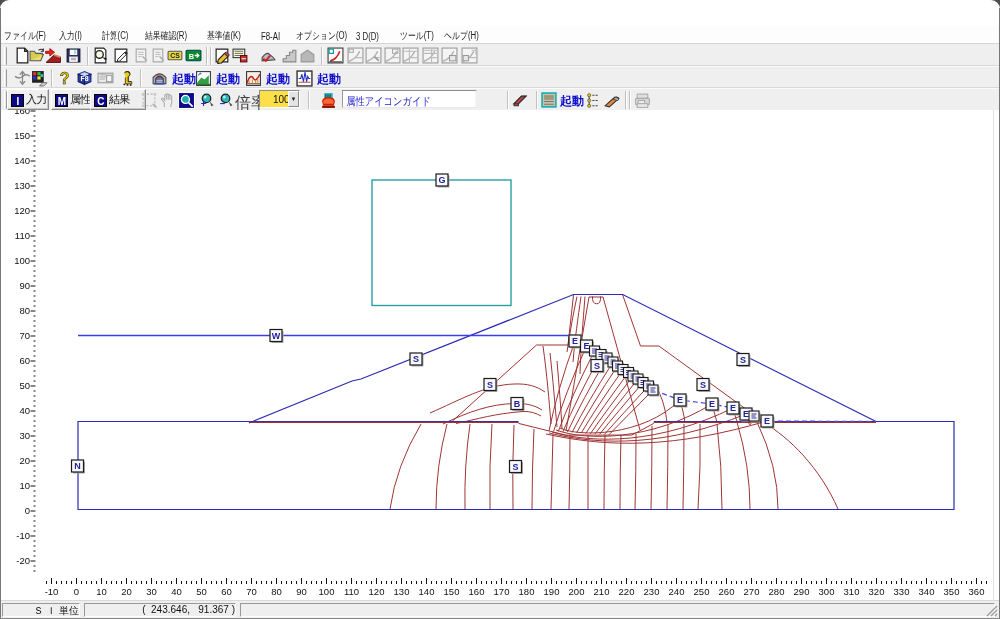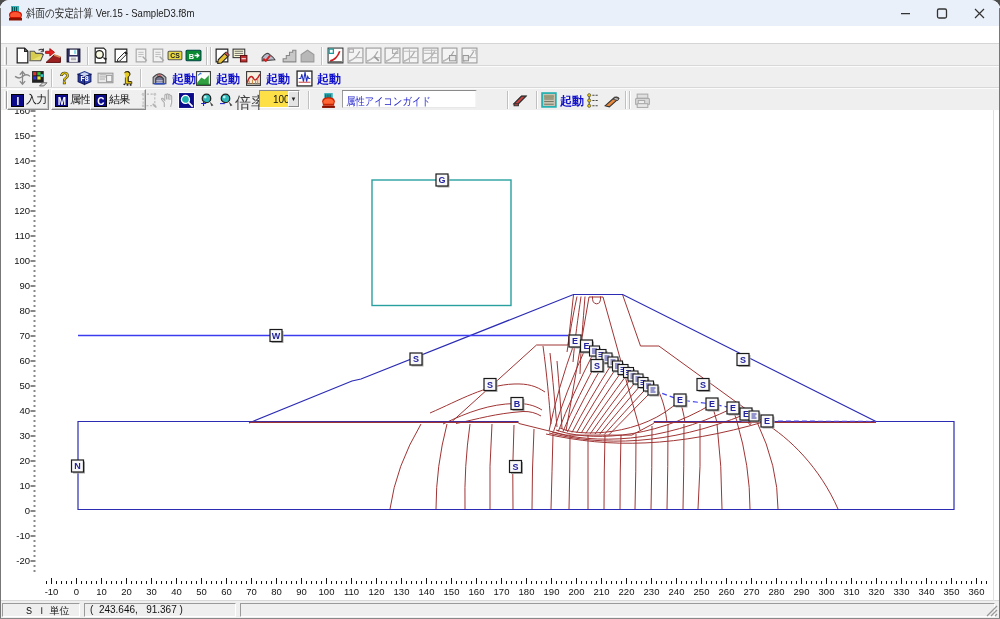--- a/index.html
+++ b/index.html
@@ -9,38 +9,35 @@
 #menu span { position:absolute; top:2.5px; font-size:10px; color:#1a1a1a; transform:scaleX(.78); transform-origin:left; white-space:nowrap; }
 #tbar { position:absolute; left:0; top:43px; width:1000px; height:67px; background:#efefef; border-top:1px solid #d5d5d5; }
 .row { position:absolute; left:0; width:1000px; }
 .grip { position:absolute; width:3px; height:18px; border-left:1px solid #fff; border-right:1px solid #9a9a9a; background:#e8e8e8; border-radius:1px; }
 .sep { position:absolute; width:2px; height:18px; border-left:1px solid #c0c0c0; border-right:1px solid #fff; }
 .ktext { position:absolute; font-size:12px; font-weight:bold; color:#1212cc; }
 .btn3 { position:absolute; height:21px; background:#efefef; border:1px solid; border-color:#fff #8a8a8a #8a8a8a #fff; box-shadow:inset -1px -1px 0 #c8c8c8; font-size:11px; letter-spacing:-0.8px; color:#111; white-space:nowrap; }
 .bsq { display:inline-block; width:13px; height:13px; background:#0a0a8a; color:#fff; font-weight:bold; font-size:10px; text-align:center; line-height:13px; vertical-align:-2px; border:1px solid #000; margin:0 2px 0 3px; }
 #canvas { position:absolute; left:0; top:110px; width:1000px; height:491px; background:#fff; }
 #status { position:absolute; left:0; top:600px; width:1000px; height:19px; background:#efefef; border-top:1px solid #d8d8d8; }
-.panel { position:absolute; top:2px; height:14px; border:1px solid; border-color:#9a9a9a #fff #fff #9a9a9a; font-size:10px; color:#111; white-space:nowrap; }
+.panel { position:absolute; top:2px; height:14px; border:1px solid; border-color:#9a9a9a #fff #fff #9a9a9a; font-size:10px; color:#111; white-space:nowrap;text-align:right; }
 svg text { font-family:"Liberation Sans",sans-serif; }
 </style></head><body>
 <div id="win">
- <div id="title">
-  <svg style="position:absolute;left:8px;top:6px" width="15" height="15" viewBox="0 0 15 15">
-   <rect x="3" y="0" width="8" height="7" fill="#35b0b8"></rect>
-   <path d="M4 1 h1 v5 h-1z M6 1 h1 v5 h-1z M8 1 h1 v5 h-1z" fill="#055"></path>
-   <path d="M1 9 q0 -4 6 -4 q7 0 7 4 l-1 4 h-11 z" fill="#cc1100"></path>
-   <path d="M2 9 q1 -3 5 -3 q5 0 6 3 l-0.5 2 h-10 z" fill="#ff5533"></path>
-   <rect x="1" y="12" width="13" height="2.5" fill="#881100"></rect>
-  </svg>
-  <span class="txt">斜面の安定計算 Ver.15 - SampleD3.f8m</span>
-  <svg style="position:absolute;left:896px;top:0" width="104" height="26" viewBox="0 0 104 26">
-    <path d="M 5 13.6 h 9" stroke="#333" stroke-width="1.2" fill="none"></path>
-    <rect x="41.5" y="9" width="9" height="9" rx="1.5" fill="none" stroke="#333" stroke-width="1.3"></rect>
-    <path d="M 79 9 l 9 9 M 88 9 l -9 9" stroke="#333" stroke-width="1.2"></path>
-  </svg>
+ <div id="menu">
+  <span style="left:4px">ファイル(F)</span>
+      <span style="left:59px">入力(I)</span>
+      <span style="left:102px">計算(C)</span>
+      <span style="left:145px">結果確認(R)</span>
+      <span style="left:207px">基準値(K)</span>
+      <span style="left:261px;top:4.5px">F8-AI</span>
+      <span style="left:296px">オプション(O)</span>
+      <span style="left:356px;top:4.5px">3 D(D)</span>
+      <span style="left:400px">ツール(T)</span>
+      <span style="left:444px">ヘルプ(H)</span>
  </div>
  <div id="tbar">
   <div style="position:absolute;left:0;top:21px;width:1000px;height:1px;background:#d8d8d8"></div>
   <div style="position:absolute;left:0;top:22px;width:1000px;height:1px;background:#fbfbfb"></div>
   <div style="position:absolute;left:0;top:43px;width:1000px;height:1px;background:#d8d8d8"></div>
   <div style="position:absolute;left:0;top:44px;width:1000px;height:1px;background:#fbfbfb"></div>
   <div style="position:absolute;left:0;top:66px;width:1000px;height:1px;background:#c9c9c9"></div>
   <div class="row" style="top:2px;height:20px">
         <div class="grip" style="left:4px;top:1px"></div>
         <svg class="ic" style="position:absolute;left:14px;top:1px" width="17" height="17" viewBox="0 0 16 16">

